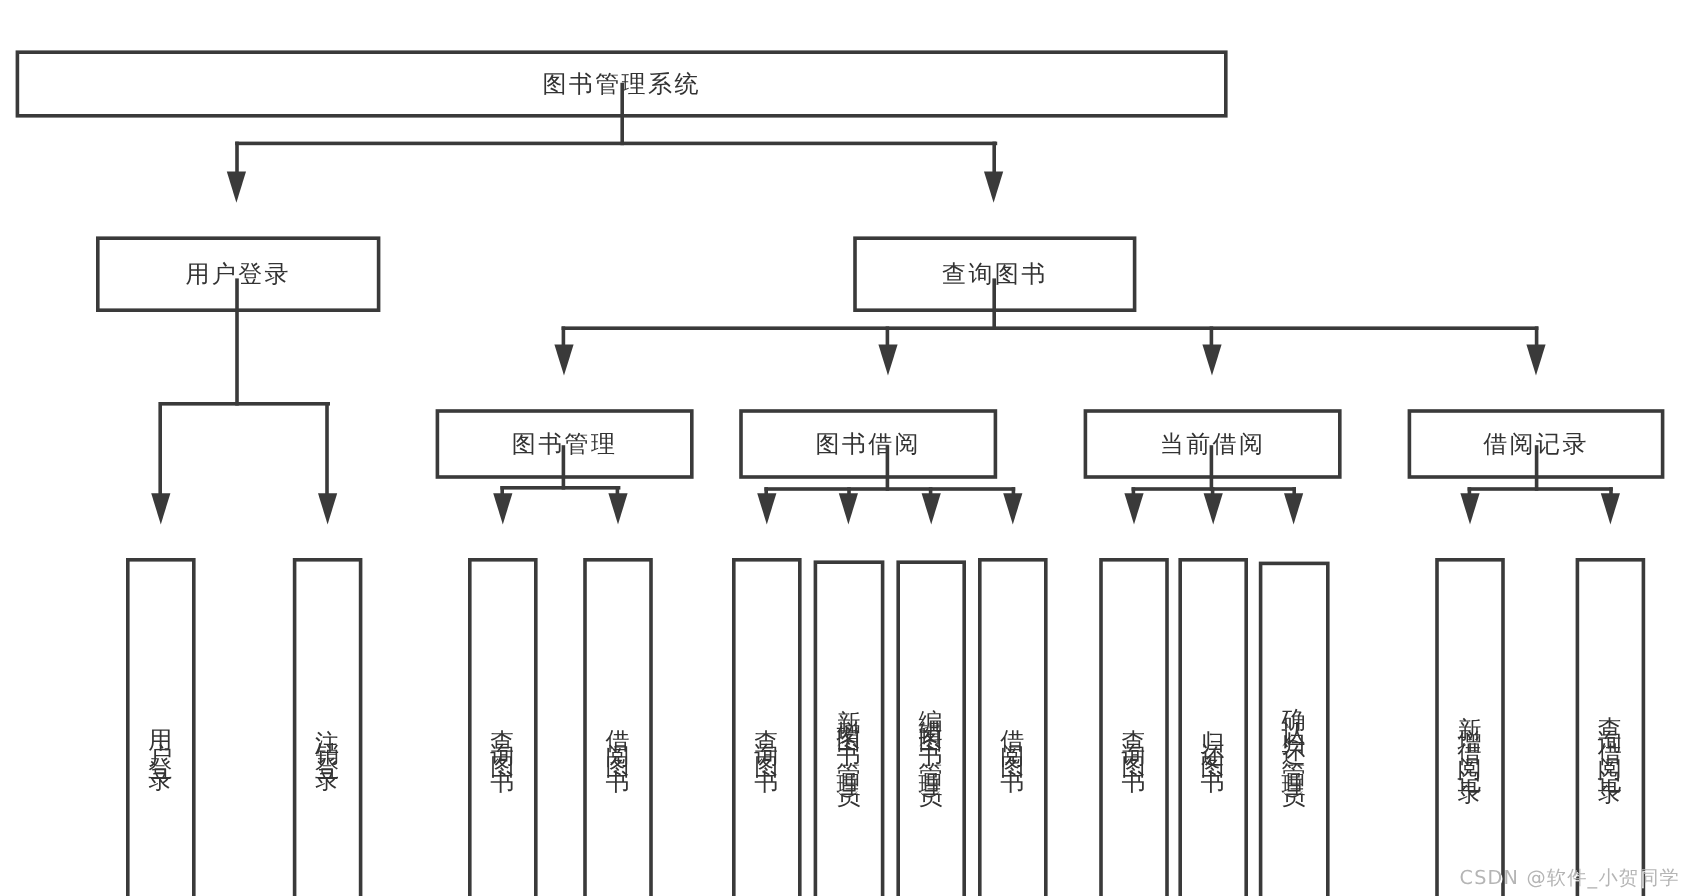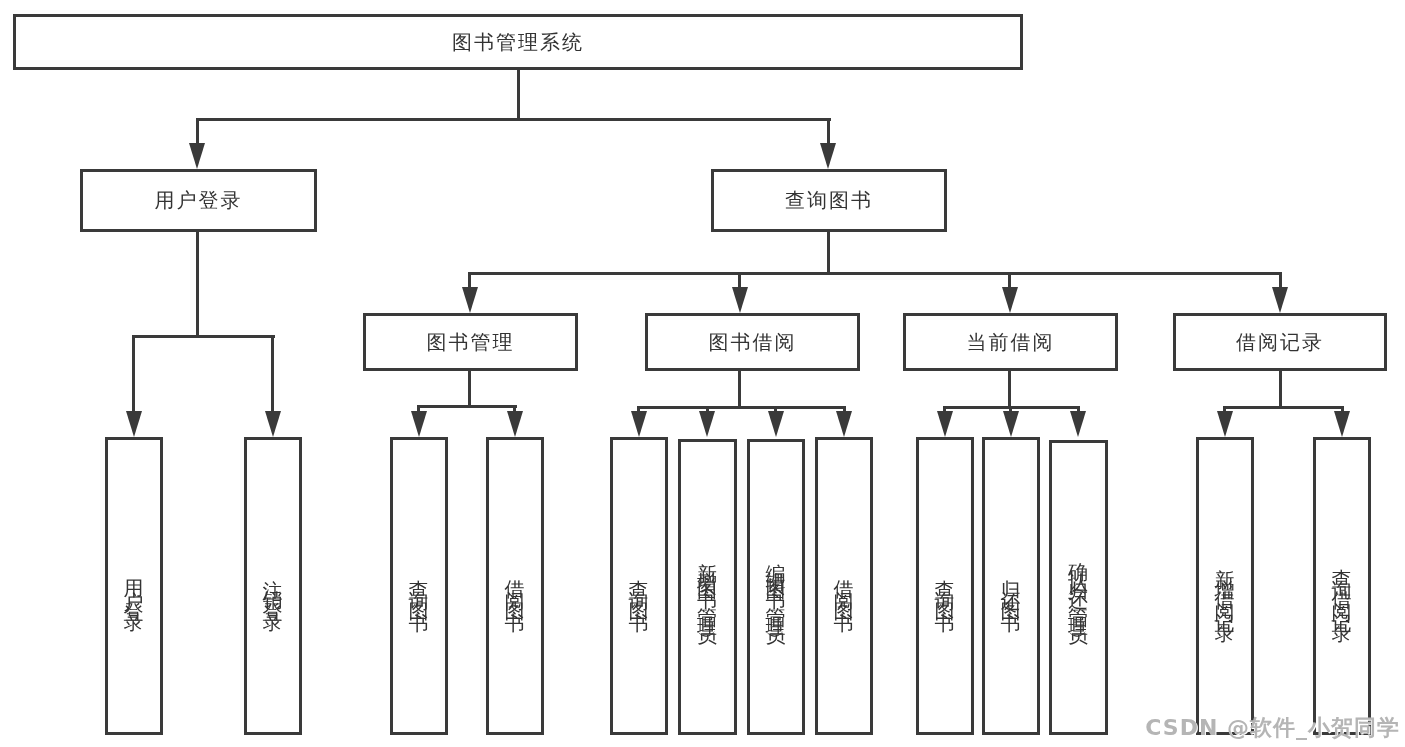--- a/index.html
+++ b/index.html
@@ -16,20 +16,21 @@
     background:var(--bg);
     overflow:hidden;
   }
   .box{
     position:absolute;
     border:3px solid var(--line);
     background:var(--bg);
     box-sizing:border-box;
     display:flex;align-items:center;justify-content:center;
     color:var(--text);
+    margin-top:28px;
   }
   .hlabel{font-size:20px;letter-spacing:2px;white-space:nowrap;}
   .leaf .vlabel{
     writing-mode:vertical-rl;
     text-orientation:mixed;
     font-size:20px;
     letter-spacing:11px;
     line-height:52px;
     white-space:nowrap;
   }
@@ -38,27 +39,26 @@
   .hline{position:absolute;height:3px;background:var(--line);}
   .head{
     position:absolute;width:0;height:0;
     border-left:8px solid transparent;
     border-right:8px solid transparent;
     border-top:26px solid var(--line);
   }
   .watermark{
     position:absolute;
     right:5px;bottom:4px;
-    font-size:22px;
+    font-size:16px;
     color:var(--wm);
     text-shadow:1px 1px 0 #ffffff;
     letter-spacing:1px;
     white-space:nowrap;
     z-index:5;
-    font-weight:bold;
   }
 </style>
 </head>
 <body>
 
 <div class="stage">
 
   <div class="box" style="left:13px;top:14px;width:1010px;height:56px">
     <span class="hlabel">图书管理系统</span>
   </div>
@@ -98,21 +98,21 @@
   <div class="vline" style="left:738px;top:272px;height:18px"></div>
   <div class="head" style="left:732px;top:287px"></div>
   <div class="vline" style="left:1008px;top:272px;height:18px"></div>
   <div class="head" style="left:1002px;top:287px"></div>
   <div class="vline" style="left:1279px;top:272px;height:18px"></div>
   <div class="head" style="left:1272px;top:287px"></div>
 
   <div class="box" style="left:363px;top:313px;width:215px;height:58px">
     <span class="hlabel">图书管理</span>
   </div>
-  <div class="box" style="left:645px;top:313px;width:215px;height:58px">
+  <div class="box" style="left:616px;top:313px;width:215px;height:58px">
     <span class="hlabel">图书借阅</span>
   </div>
   <div class="box" style="left:1173px;top:313px;width:214px;height:58px">
     <span class="hlabel">借阅记录</span>
   </div>
   <div class="box" style="left:903px;top:313px;width:215px;height:58px">
     <span class="hlabel">当前借阅</span>
   </div>
 
   <div class="vline" style="left:468px;top:371px;height:37px"></div>

